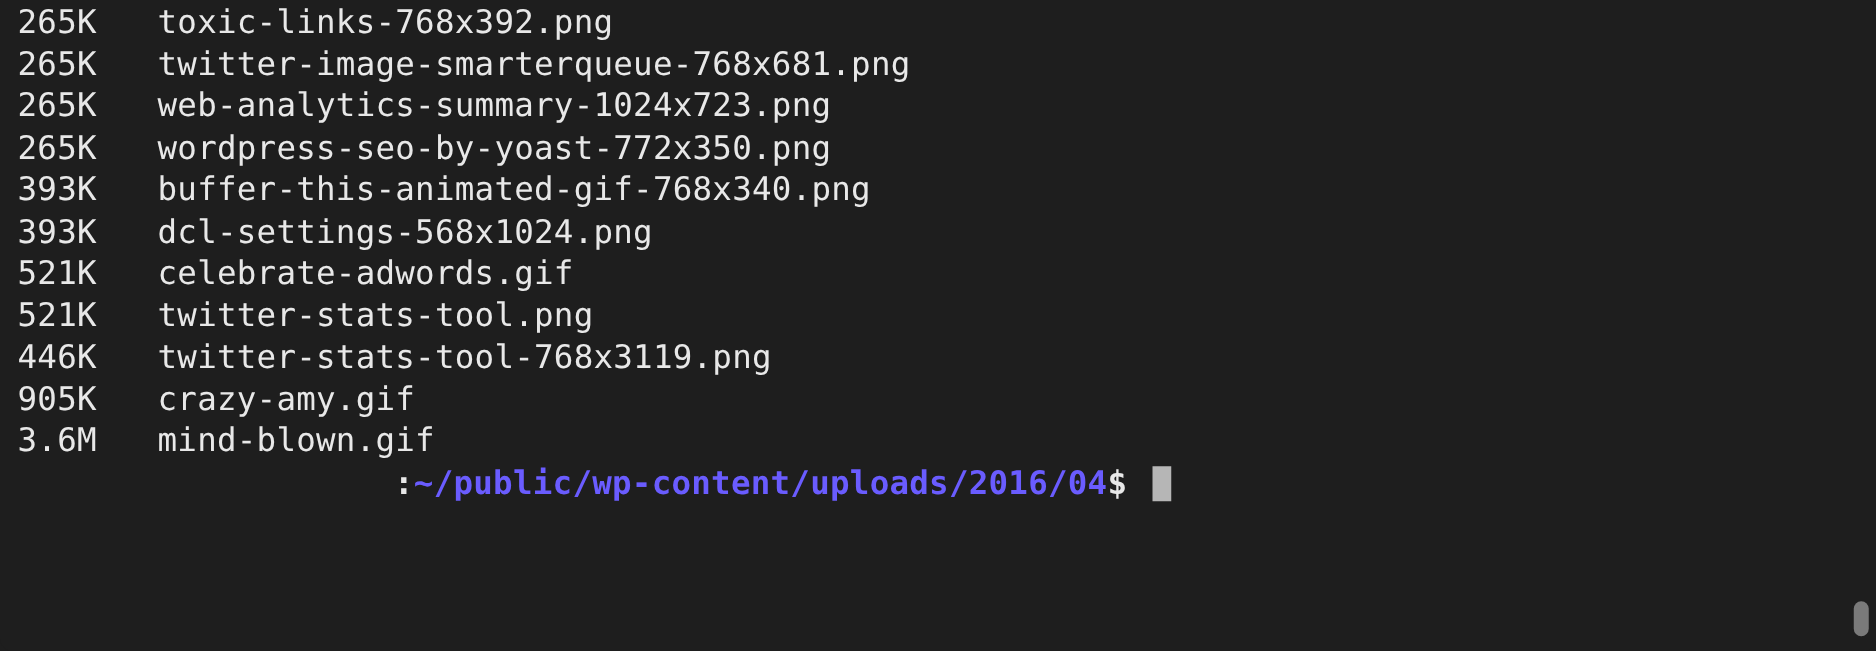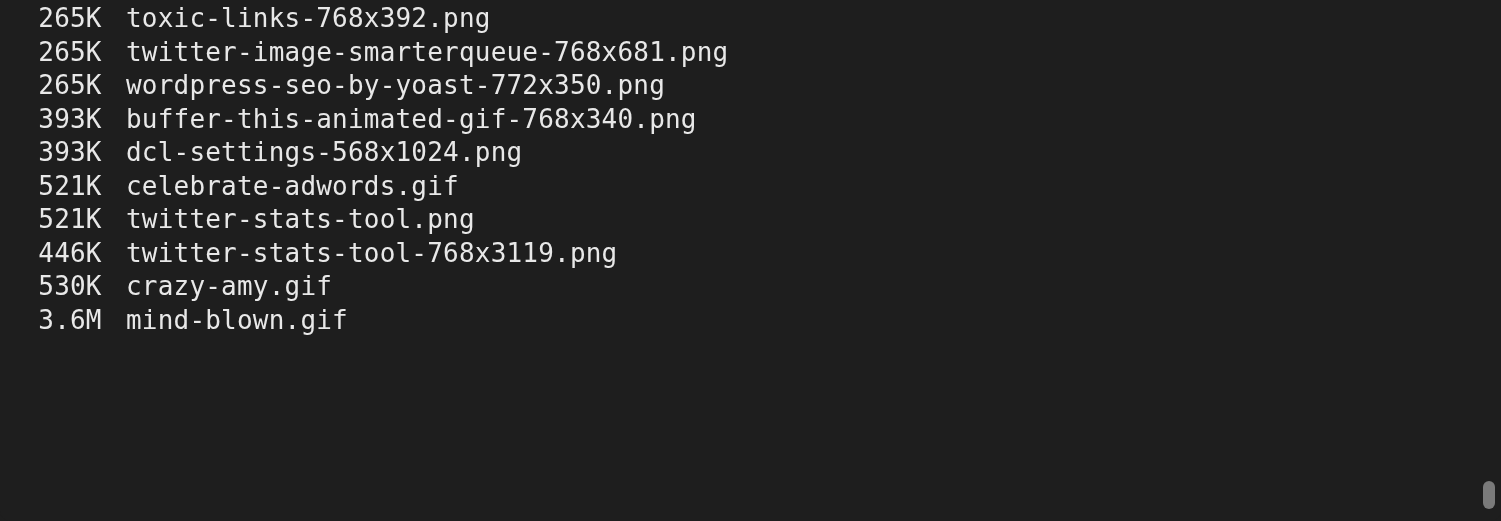--- a/index.html
+++ b/index.html
@@ -25,21 +25,21 @@
     padding-left: 14px;
     padding-top: 2px;
     border-radius: 0 0 10px 10px;
   }
   .line {
     white-space: pre;
   }
   .size-col {
     display: inline-block;
     width: 112px;
-    text-align: center;
+    text-align: left;
     vertical-align: top;
   }
   .name-col {
     display: inline-block;
     text-align: center;
   }
   .prompt-line {
     white-space: pre;
   }
   .prompt-indent {
@@ -85,27 +85,29 @@
   }
 </style>
 </head>
 <body>
 
 <div class="terminal">
 
   <div id="file-list">
       <div class="line"><span class="size-col">265K</span><span class="name-col">toxic-links-768x392.png</span></div>
       <div class="line"><span class="size-col">265K</span><span class="name-col">twitter-image-smarterqueue-768x681.png</span></div>
+      <div class="line"><span class="size-col">265K</span><span class="name-col">web-analytics-summary-1024x723.png</span></div>
       <div class="line"><span class="size-col">265K</span><span class="name-col">wordpress-seo-by-yoast-772x350.png</span></div>
       <div class="line"><span class="size-col">393K</span><span class="name-col">buffer-this-animated-gif-768x340.png</span></div>
       <div class="line"><span class="size-col">393K</span><span class="name-col">dcl-settings-568x1024.png</span></div>
       <div class="line"><span class="size-col">521K</span><span class="name-col">celebrate-adwords.gif</span></div>
       <div class="line"><span class="size-col">521K</span><span class="name-col">twitter-stats-tool.png</span></div>
       <div class="line"><span class="size-col">446K</span><span class="name-col">twitter-stats-tool-768x3119.png</span></div>
-      <div class="line"><span class="size-col">530K</span><span class="name-col">crazy-amy.gif</span></div>
+      <div class="line"><span class="size-col">905K</span><span class="name-col">crazy-amy.gif</span></div>
       <div class="line"><span class="size-col">3.6M</span><span class="name-col">mind-blown.gif</span></div>
     </div>
 
+  <div class="prompt-line"><span class="prompt-indent">                   </span><span class="prompt-colon">:</span><span class="prompt-path">~/public/wp-content/uploads/2016/04</span><span class="prompt-dollar">$ </span><span class="cursor"></span></div>
 
   <div class="scrollbar-track">
     <div class="scrollbar-thumb"></div>
   </div>
 </div>
 
 </body></html>

